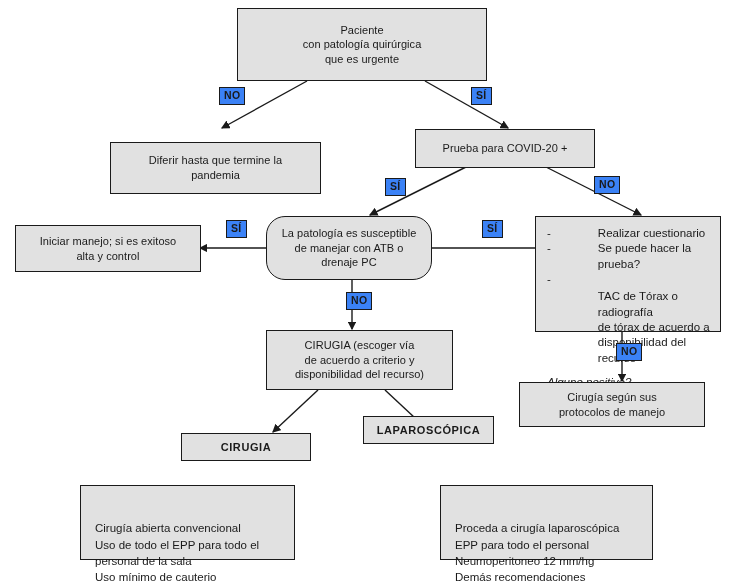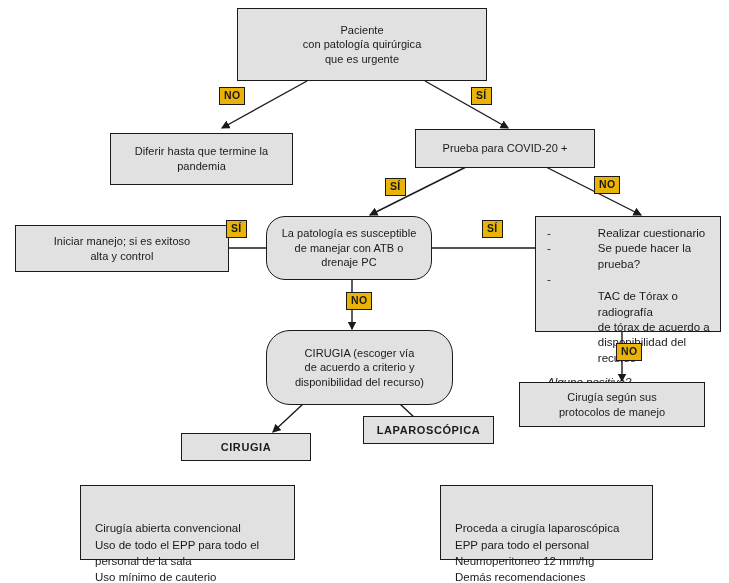--- a/index.html
+++ b/index.html
@@ -41,21 +41,21 @@
     white-space: pre-line;
     padding: 0 6px;
   }
   .node.bold .txt {
     font-weight: bold;
     letter-spacing: 0.6px;
   }
   .edge-label {
     position: absolute;
     box-sizing: border-box;
-    background: #eab308;
+    background: #3b82f6;
     border: 1.3px solid #1a1a1a;
     color: #1a1a1a;
     font-size: 10.5px;
     font-weight: bold;
     letter-spacing: 0.3px;
     line-height: 1;
     padding: 2px 4px 3px 4px;
     white-space: nowrap;
   }
   .list-box {
@@ -129,30 +129,30 @@
       <path d="M 385 390 L 430 432" marker-end="url(#arrow)"></path>
     </g>
   </svg>
 
   <div class="node" style="left:237px; top:8px; width:250px; height:73px;">
     <span class="txt">Paciente
 con patología quirúrgica
 que es urgente</span>
   </div>
 
-  <div class="node" style="left:110px; top:133px; width:183px; height:52px;">
+  <div class="node" style="left:110px; top:142px; width:211px; height:52px;">
     <span class="txt">Diferir hasta que termine la
 pandemia</span>
   </div>
 
   <div class="node" style="left:415px; top:129px; width:180px; height:39px;">
     <span class="txt">Prueba para COVID-20 +</span>
   </div>
 
-  <div class="node" style="left:15px; top:225px; width:214px; height:47px;">
+  <div class="node" style="left:15px; top:225px; width:186px; height:47px;">
     <span class="txt">Iniciar manejo; si es exitoso
 alta y control</span>
   </div>
 
   <div class="node" style="left:266px; top:216px; width:166px; height:64px;border-radius:19px;">
     <span class="txt">La patología es susceptible
 de manejar con ATB o
 drenaje PC</span>
   </div>
 
@@ -167,21 +167,21 @@
     </div>
     <div class="list-row">
       <span class="dash">-</span>
       <span class="body" style="white-space:pre-line;margin-top:17px;">TAC de Tórax o radiografía
 de tórax de acuerdo a
 disponibilidad del recurso</span>
     </div>
     <div class="q-italic">Alguno positivo?</div>
   </div>
 
-  <div class="node" style="left:266px; top:330px; width:187px; height:75px;border-radius:24px;">
+  <div class="node" style="left:266px; top:330px; width:187px; height:60px;">
     <span class="txt">CIRUGIA (escoger vía
 de acuerdo a criterio y
 disponibilidad del recurso)</span>
   </div>
 
   <div class="node" style="left:519px; top:382px; width:186px; height:45px;">
     <span class="txt">Cirugía según sus
 protocolos de manejo</span>
   </div>
 

